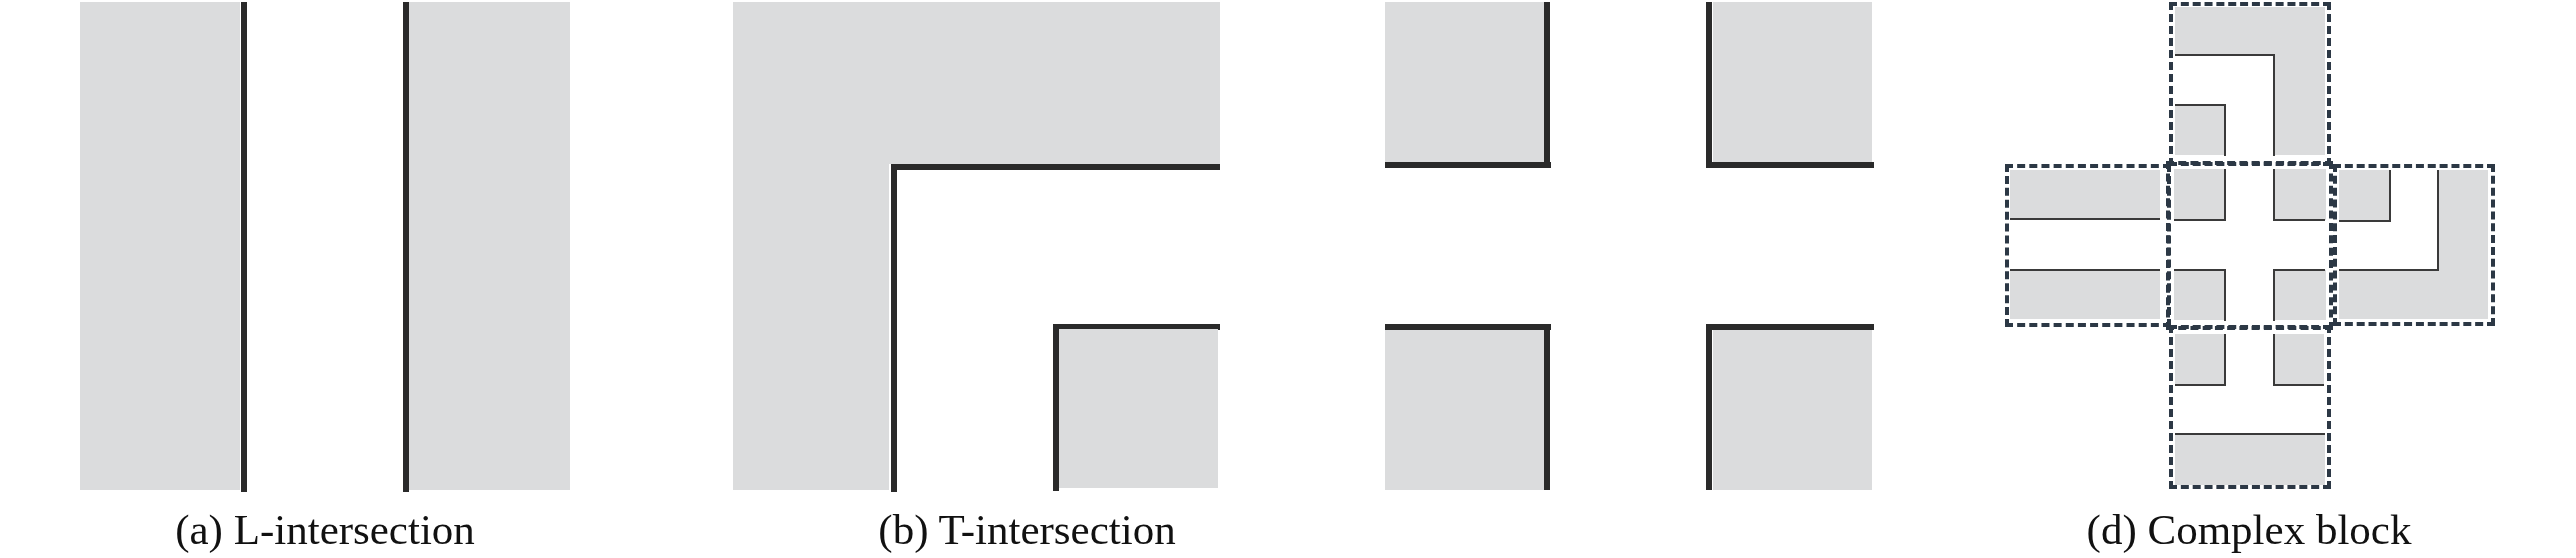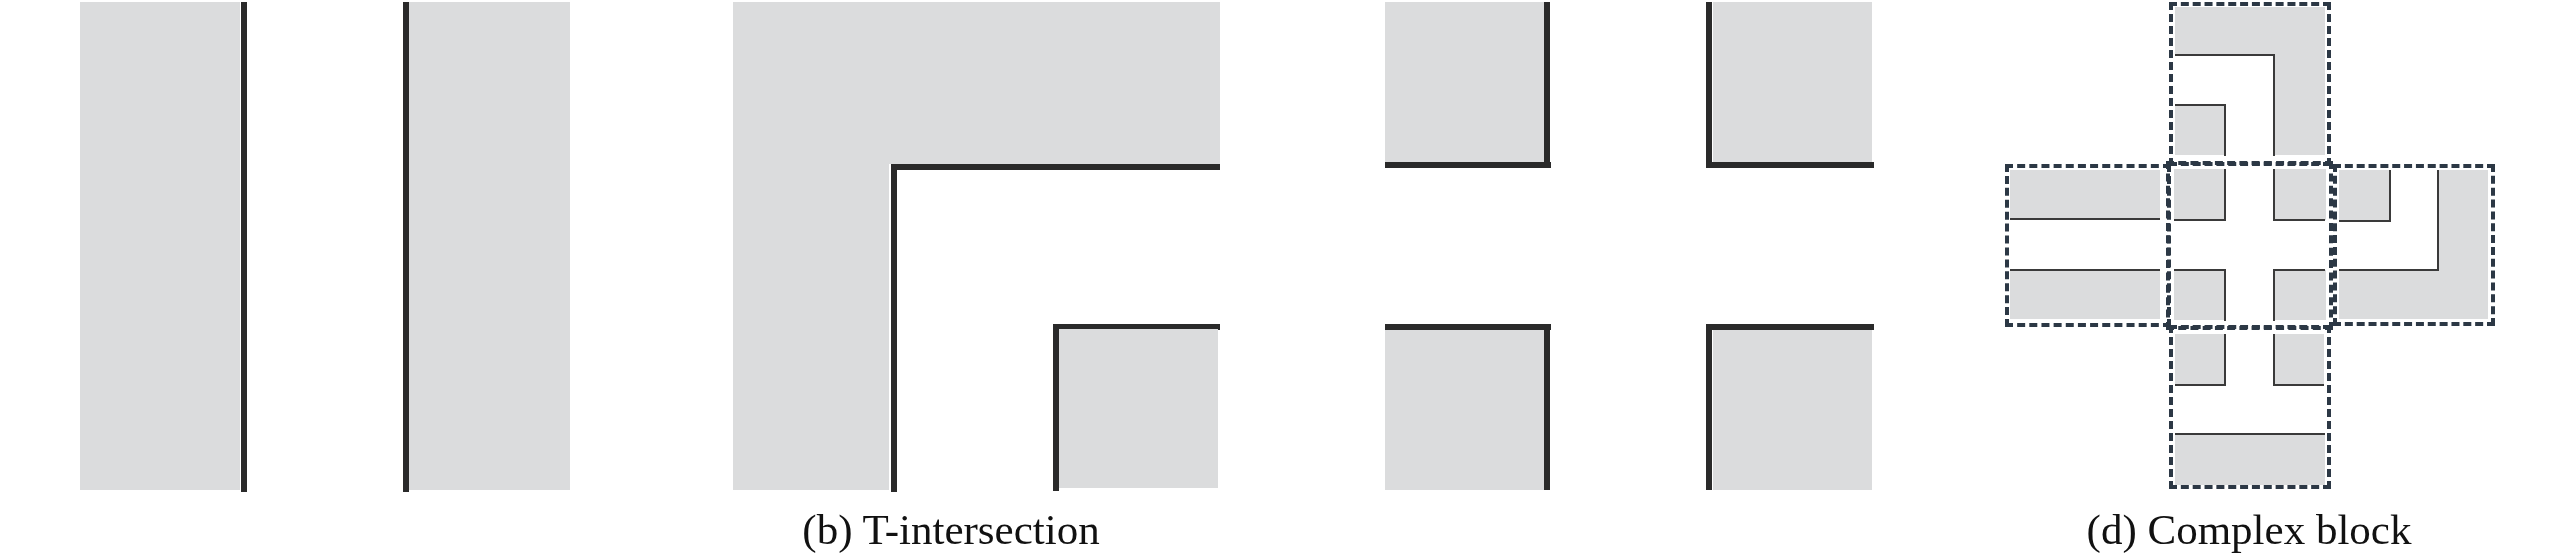--- a/index.html
+++ b/index.html
@@ -114,16 +114,17 @@
       <div class="shape block" style="left: 2175px; top: 334px; width: 50px; height: 51px;"></div>
       <div class="shape thin" style="left: 2224px; top: 334px; width: 2px; height: 52px;"></div>
       <div class="shape thin" style="left: 2175px; top: 384px; width: 51px; height: 2px;"></div>
       <div class="shape block" style="left: 2274px; top: 334px; width: 50px; height: 51px;"></div>
       <div class="shape thin" style="left: 2273px; top: 334px; width: 2px; height: 52px;"></div>
       <div class="shape thin" style="left: 2273px; top: 384px; width: 51px; height: 2px;"></div>
       <div class="shape block" style="left: 2175px; top: 434px; width: 150px; height: 51px;"></div>
       <div class="shape thin" style="left: 2175px; top: 433px; width: 150px; height: 2px;"></div>
     </div>
 
-  <div class="caption" style="left: 951px;">(b) T-intersection</div>
+  <div class="caption" style="left: 325px;">(a) L-intersection</div>
+  <div class="caption" style="left: 1027px;">(b) T-intersection</div>
   <div class="caption" style="left: 2249px;">(d) Complex block</div>
 </div>
 
 
 </body></html>

